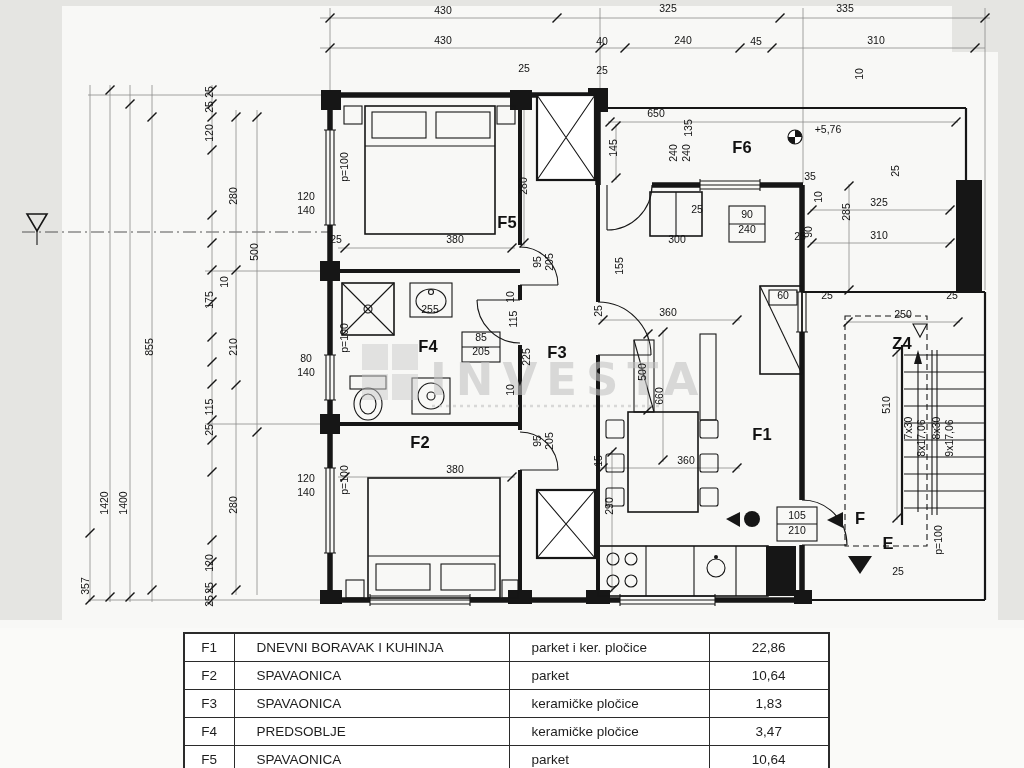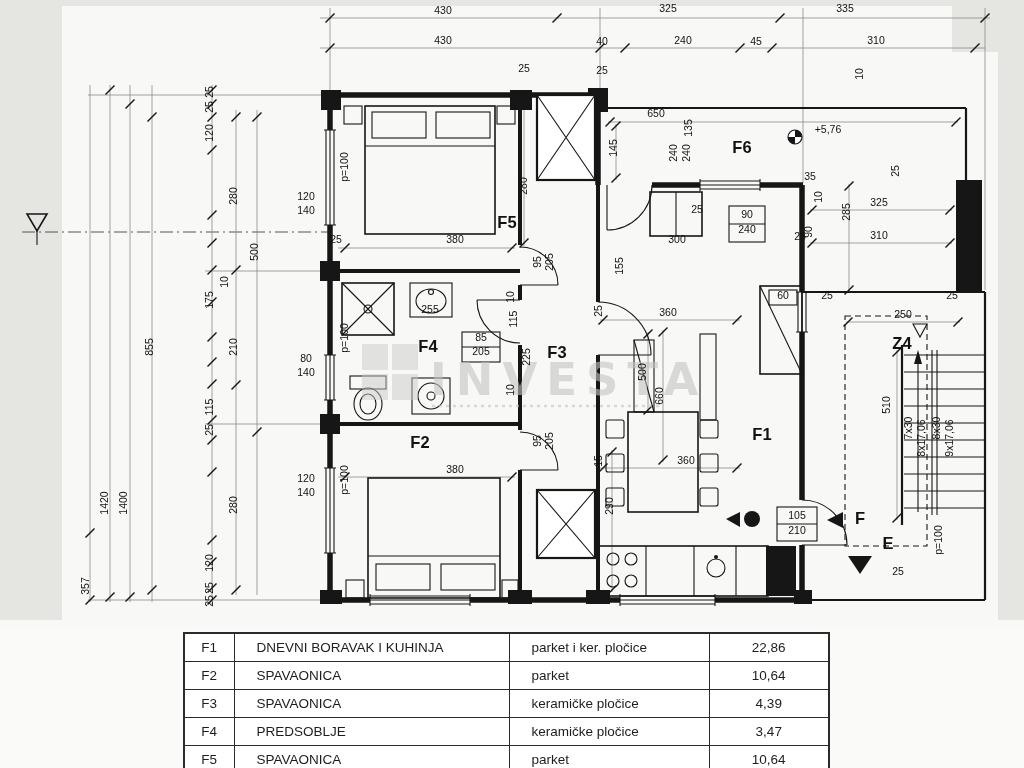--- a/index.html
+++ b/index.html
@@ -426,21 +426,21 @@
         <tr>
           <td class="code">F2</td>
           <td class="name">SPAVAONICA</td>
           <td class="floor">parket</td>
           <td class="area">10,64</td>
         </tr>
         <tr>
           <td class="code">F3</td>
           <td class="name">SPAVAONICA</td>
           <td class="floor">keramičke pločice</td>
-          <td class="area">4,39</td>
+          <td class="area">1,83</td>
         </tr>
         <tr>
           <td class="code">F4</td>
           <td class="name">PREDSOBLJE</td>
           <td class="floor">keramičke pločice</td>
           <td class="area">3,47</td>
         </tr>
         <tr>
           <td class="code">F5</td>
           <td class="name">SPAVAONICA</td>

